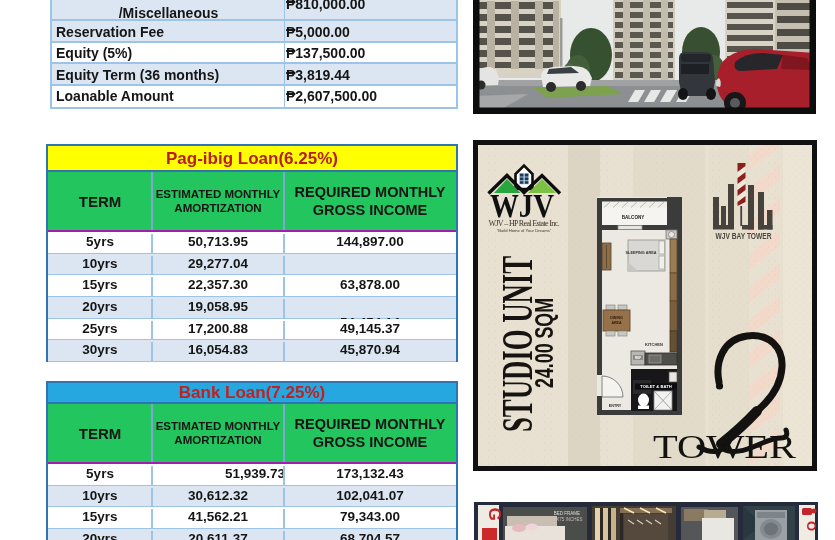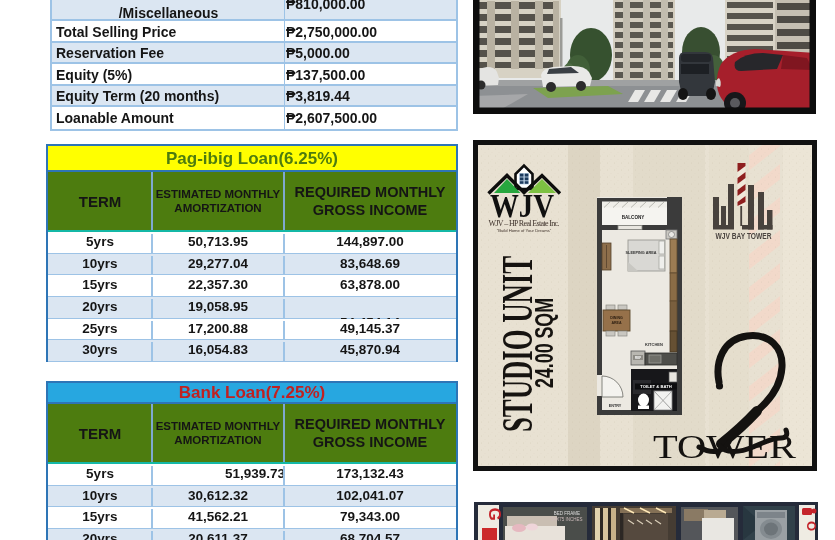--- a/index.html
+++ b/index.html
@@ -10,70 +10,66 @@
   
   .srow{position:relative;box-sizing:border-box;border-bottom:2px solid #9dc3e6;
         height:21.6px;font-weight:bold;font-size:14px;color:#151515;}
   .srow .c1{position:absolute;left:4px;top:2.5px;white-space:nowrap;}
   .srow .c2{position:absolute;left:234px;top:2.5px;white-space:nowrap;}
   .blue{background:#dbe6f2;}
   .white{background:#ffffff;}
   
   .loan{position:absolute;box-sizing:border-box;border:2px solid #2e75b6;background:#fff;}
   .band{box-sizing:border-box;border-bottom:2px solid #2e75b6;text-align:center;}
-  .hdr{box-sizing:border-box;background:#4d7c0f;border-bottom:2px solid #14b8a6;position:relative;}
+  .hdr{box-sizing:border-box;background:#22c55e;border-bottom:2px solid #a21caf;position:relative;}
   .hcell{position:absolute;top:0;bottom:0;box-sizing:border-box;display:flex;align-items:center;justify-content:center;text-align:center;font-weight:bold;color:#151515;}
   .lrow{position:relative;box-sizing:border-box;height:21.66px;border-bottom:1.5px solid #9dc3e6;font-weight:bold;font-size:13.5px;color:#151515;}
   .lrow div{position:absolute;top:2px;text-align:center;}
   .vline{position:absolute;top:0;bottom:0;width:1.5px;background:#9dc3e6;}
   .vlineh{position:absolute;top:0;bottom:0;width:1.5px;background:#7fa8d0;}
 </style>
 </head>
 <body>
 <div class="page">
 
 <div class="abs" style="left:50px;top:-24px;width:408px;box-sizing:border-box;border:2px solid #9dc3e6;border-top:none;">
 
   <div class="srow blue" style="height:45px;">
     <div style="position:absolute;left:0;width:233px;top:29px;text-align:center;">/Miscellaneous</div>
     <div class="c2" style="top:20px;">₱810,000.00</div>
   </div>
 
-  <div class="srow white">
-        <div class="c1">Total Selling Price</div>
-        <div class="c2">₱2,750,000.00</div>
-      </div>
 
   <div class="srow blue">
         <div class="c1">Reservation Fee</div>
         <div class="c2">₱5,000.00</div>
       </div>
 
   <div class="srow white">
         <div class="c1">Equity (5%)</div>
         <div class="c2">₱137,500.00</div>
       </div>
 
   <div class="srow blue">
-        <div class="c1">Equity Term (20 months)</div>
+        <div class="c1">Equity Term (36 months)</div>
         <div class="c2">₱3,819.44</div>
       </div>
 
   <div class="srow white" style="border-bottom:none;">
         <div class="c1">Loanable Amount</div>
         <div class="c2">₱2,607,500.00</div>
       </div>
 
   <div class="vline" style="left:231.5px;background:#9dc3e6;"></div>
 </div>
 
 <div class="loan" style="left:46px;top:144px;width:412px;height:218px;">
 
   <div class="band" style="height:26px;background:#ffff00;">
-    <span style="font-weight:bold;font-size:17px;color:#4d7c0f;line-height:25px;">Pag-ibig Loan(6.25%)</span>
+    <span style="font-weight:bold;font-size:17px;color:#b91c1c;line-height:25px;">Pag-ibig Loan(6.25%)</span>
   </div>
 
   <div class="hdr" style="height:60px;">
     <div class="hcell" style="left:0;width:104px;font-size:15px;">TERM</div>
     <div class="hcell" style="left:104px;width:132px;font-size:11.5px;line-height:14px;">ESTIMATED MONTHLY<br>AMORTIZATION</div>
     <div class="hcell" style="left:236px;width:172px;font-size:14.5px;line-height:18px;">REQUIRED MONTHLY<br>GROSS INCOME</div>
     <div class="vlineh" style="left:103px;"></div>
     <div class="vlineh" style="left:235px;"></div>
   </div>
 
@@ -83,21 +79,20 @@
           <div style="left:0;width:104px;">5yrs</div>
           <div style="left:104px;width:132px;">50,713.95</div>
           <div style="left:236px;width:172px;">144,897.00</div>
           <div class="vline" style="left:103px;"></div>
           <div class="vline" style="left:235px;"></div>
         </div>
 
     <div class="lrow blue">
           <div style="left:0;width:104px;">10yrs</div>
           <div style="left:104px;width:132px;">29,277.04</div>
-          <div style="left:236px;width:172px;">83,648.69</div>
           <div class="vline" style="left:103px;"></div>
           <div class="vline" style="left:235px;"></div>
         </div>
 
     <div class="lrow white">
           <div style="left:0;width:104px;">15yrs</div>
           <div style="left:104px;width:132px;">22,357.30</div>
           <div style="left:236px;width:172px;">63,878.00</div>
           <div class="vline" style="left:103px;"></div>
           <div class="vline" style="left:235px;"></div>

